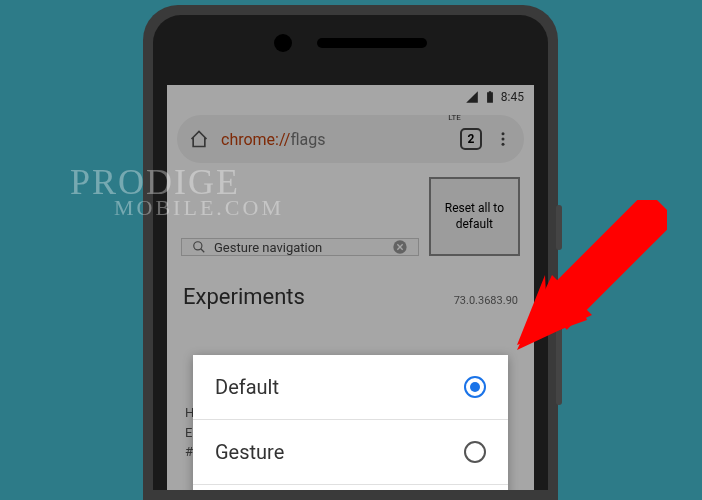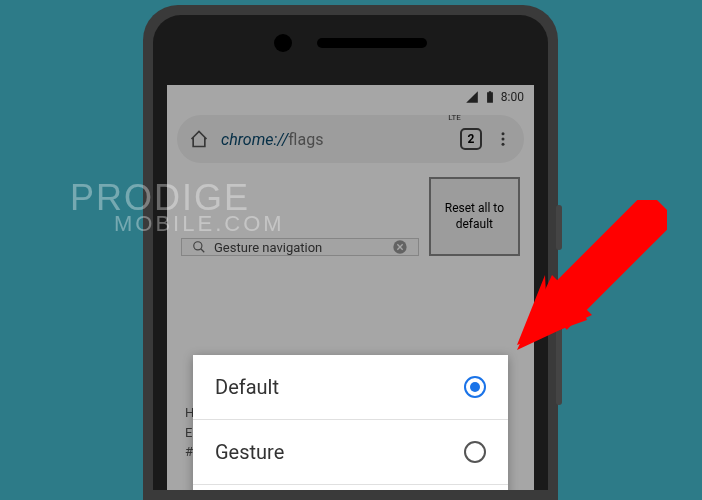--- a/index.html
+++ b/index.html
@@ -77,21 +77,21 @@
       height: 48px;
       background: #f1f1f1;
       border-radius: 24px;
       margin: 6px 10px;
       display: flex;
       align-items: center;
       padding: 0 12px;
       gap: 12px;
     }
     .url-text { color: #757575; font-size: 16px; flex: 1; }
-    .url-prefix { color: #0c4a6e; font-style: italic; }
+    .url-prefix { color: #c2410c; }
     .tab-count {
       width: 22px;
       height: 22px;
       border: 2px solid #444;
       border-radius: 5px;
       display: flex;
       align-items: center;
       justify-content: center;
       font-size: 12px;
       font-weight: bold;
@@ -181,22 +181,22 @@
       right: -4px;
       width: 6px;
       background: #444;
       border-radius: 3px;
     }
     .side-btn-1 { top: 200px; height: 45px; }
     .side-btn-2 { top: 310px; height: 90px; }
     .watermark {
       position: absolute;
       left: 70px;
-      top: 182px;
-      font-family: Liberation Sans, sans-serif;
+      top: 166px;
+      font-family: Liberation Serif, serif;
       font-size: 36px;
       color: rgba(255,255,255,0.35);
       letter-spacing: 2px;
       line-height: 0.9;
       z-index: 20;
       pointer-events: none;
     }
     .watermark .sub { font-size: 22px; letter-spacing: 3px; margin-left: 44px; }
     .arrow {
       position: absolute;
@@ -221,21 +221,21 @@
       <div class="dimmer"></div>
 
       <div class="status-bar">
         <span style="font-size:8px;margin-top:40px;">LTE</span>
         <svg viewBox="0 0 24 24">
             <path fill="#333" d="M2 22h20V2z"></path>
           </svg>
         <svg viewBox="0 0 24 24">
             <path fill="#333" d="M7 4h10v18H7z M10 2h4v2h-4z"></path>
           </svg>
-        <span>8:00</span>
+        <span>8:45</span>
       </div>
 
       <div class="url-bar">
         <svg width="20" height="20" viewBox="0 0 24 24">
             <path fill="none" stroke="#555" stroke-width="2" d="M3 12 L12 3 L21 12 M5 10v11h14V10"></path>
           </svg>
         <div class="url-text">
           <span class="url-prefix">chrome://</span><span>flags</span>
         </div>
         <div class="tab-count">
@@ -259,20 +259,24 @@
               <circle cx="12" cy="12" r="10" fill="#999"></circle>
               <path d="M8 8l8 8M16 8l-8 8" stroke="#fff" stroke-width="2"></path>
             </svg>
         </div>
         <div class="reset-btn">
           <div>Reset all to</div>
           <div>default</div>
         </div>
       </div>
 
+      <div class="content">
+        <div class="experiments-title">Experiments</div>
+        <div class="version">73.0.3683.90</div>
+      </div>
 
       <div class="side-text">
         <div>H</div>
         <div>E</div>
         <div>#</div>
       </div>
 
       <div class="dropdown">
         <div class="option">
           <span>Default</span>

